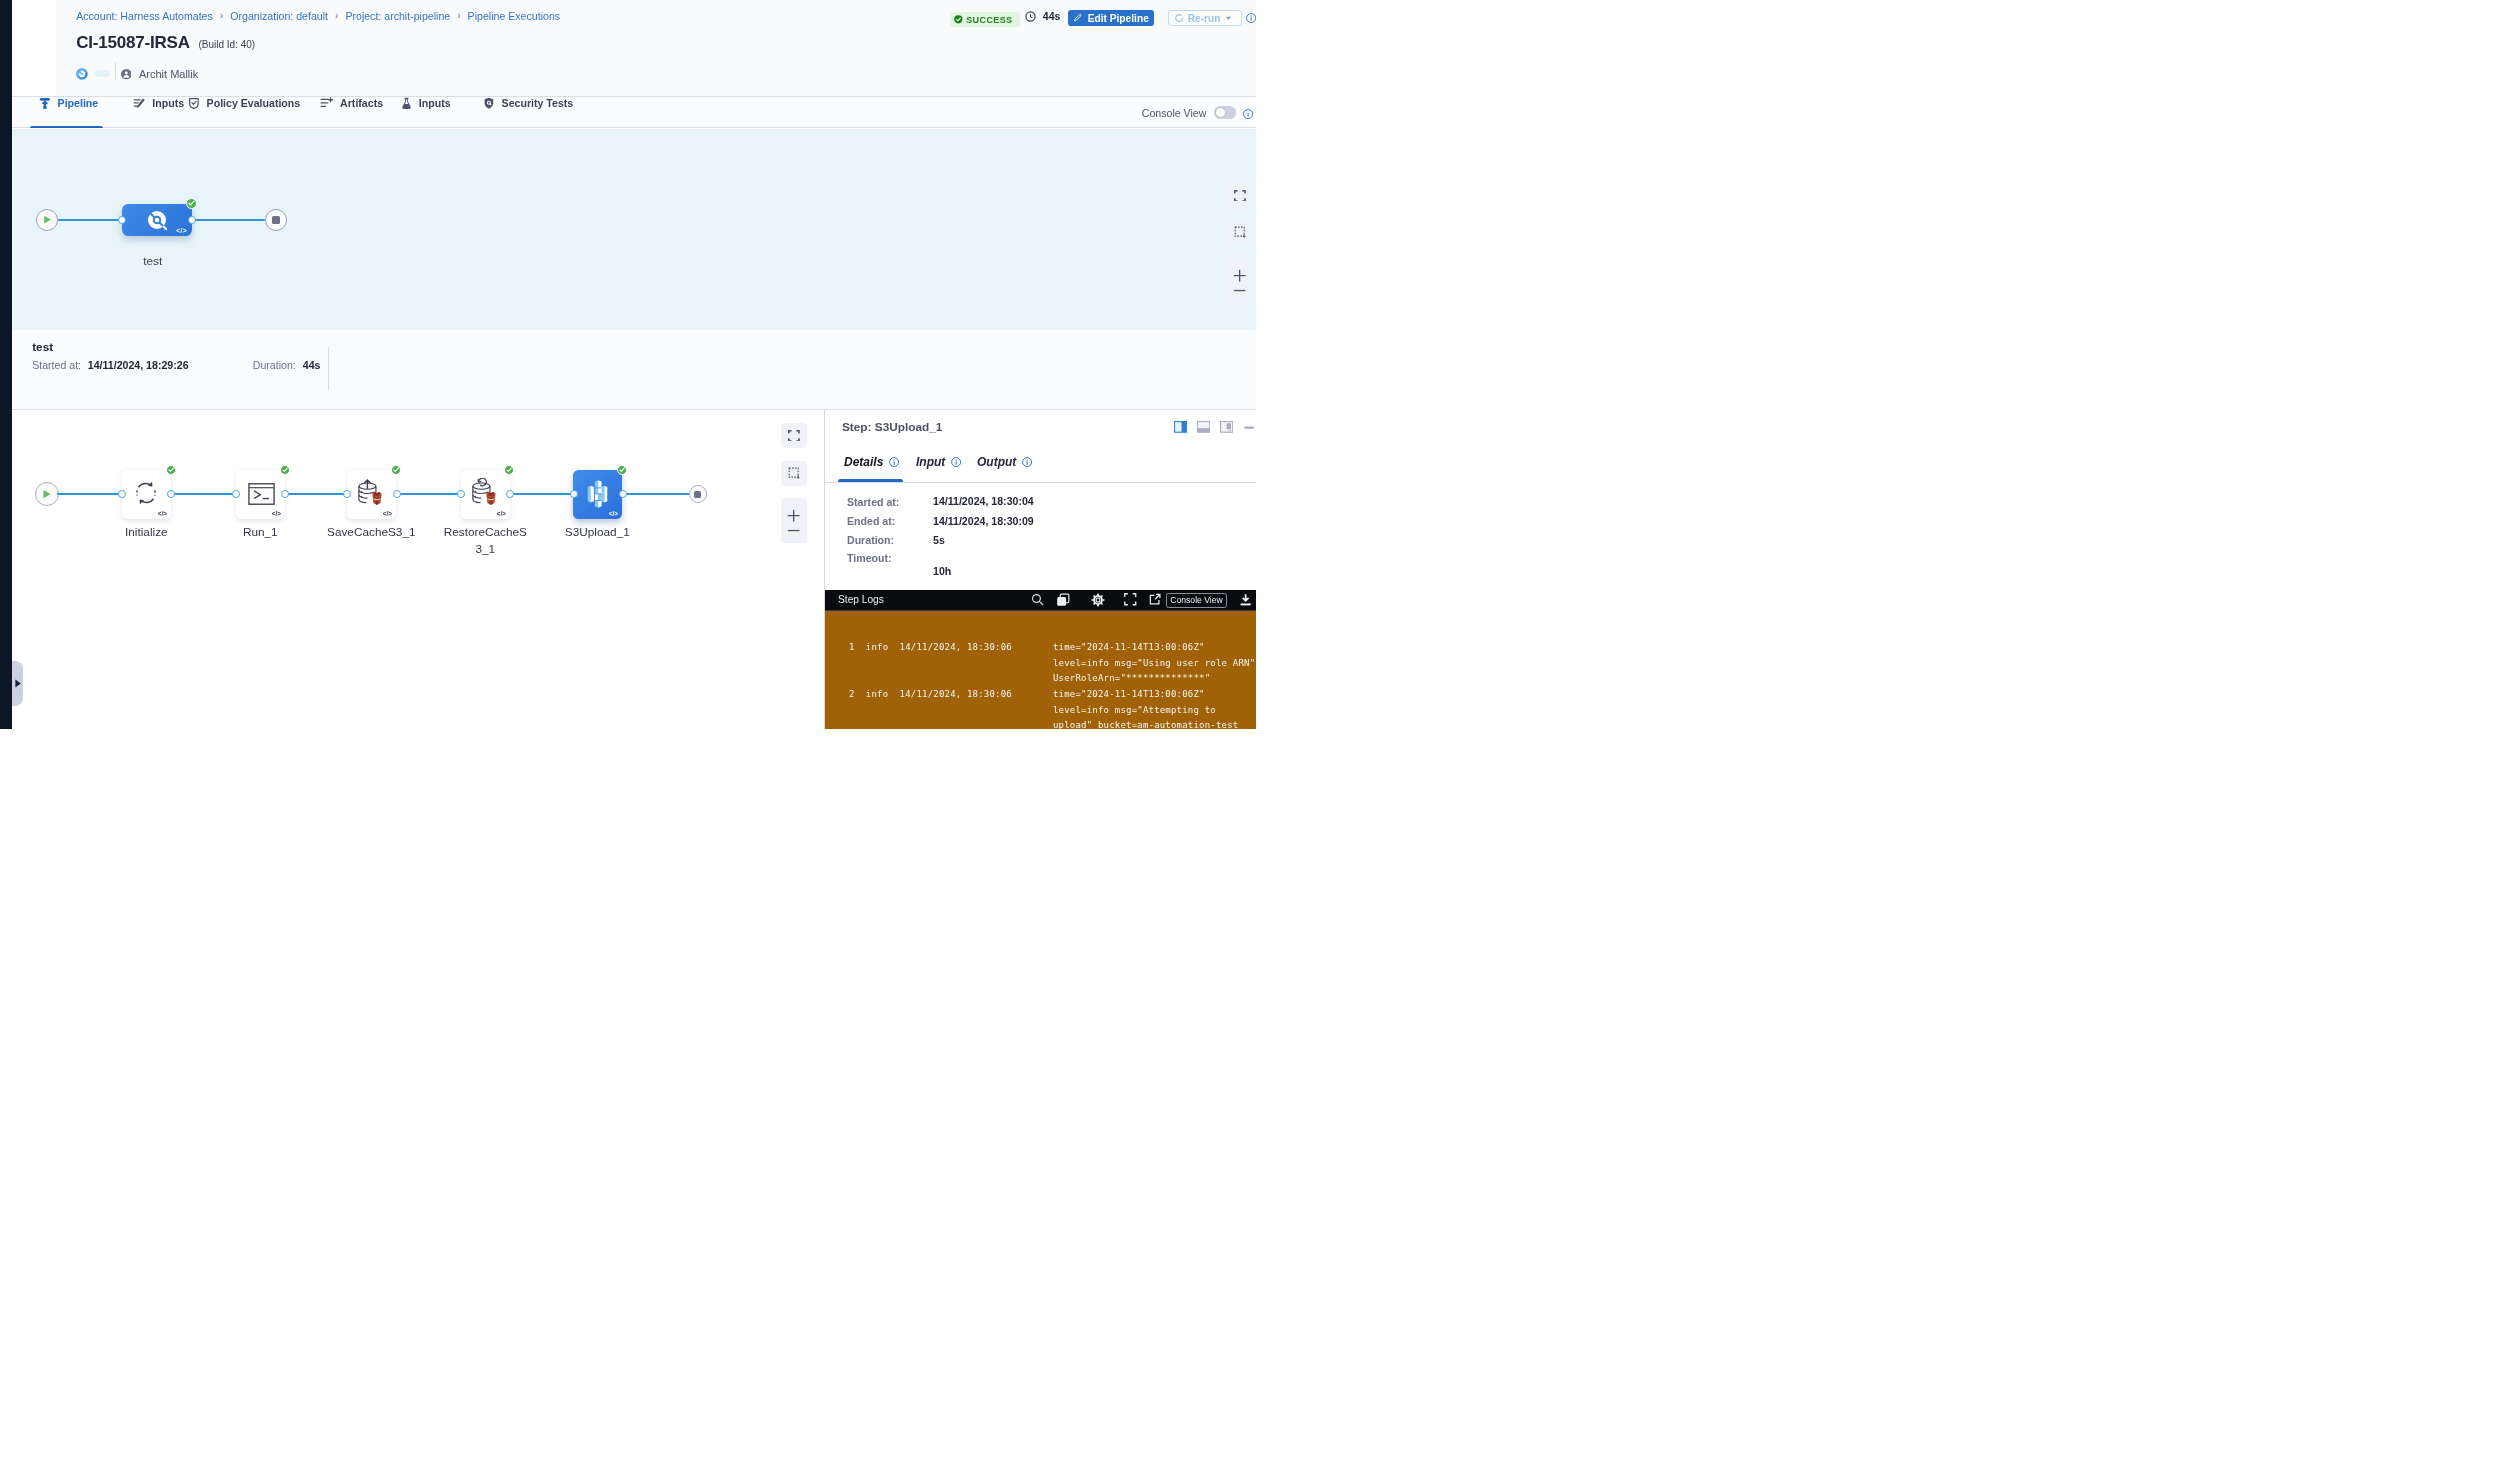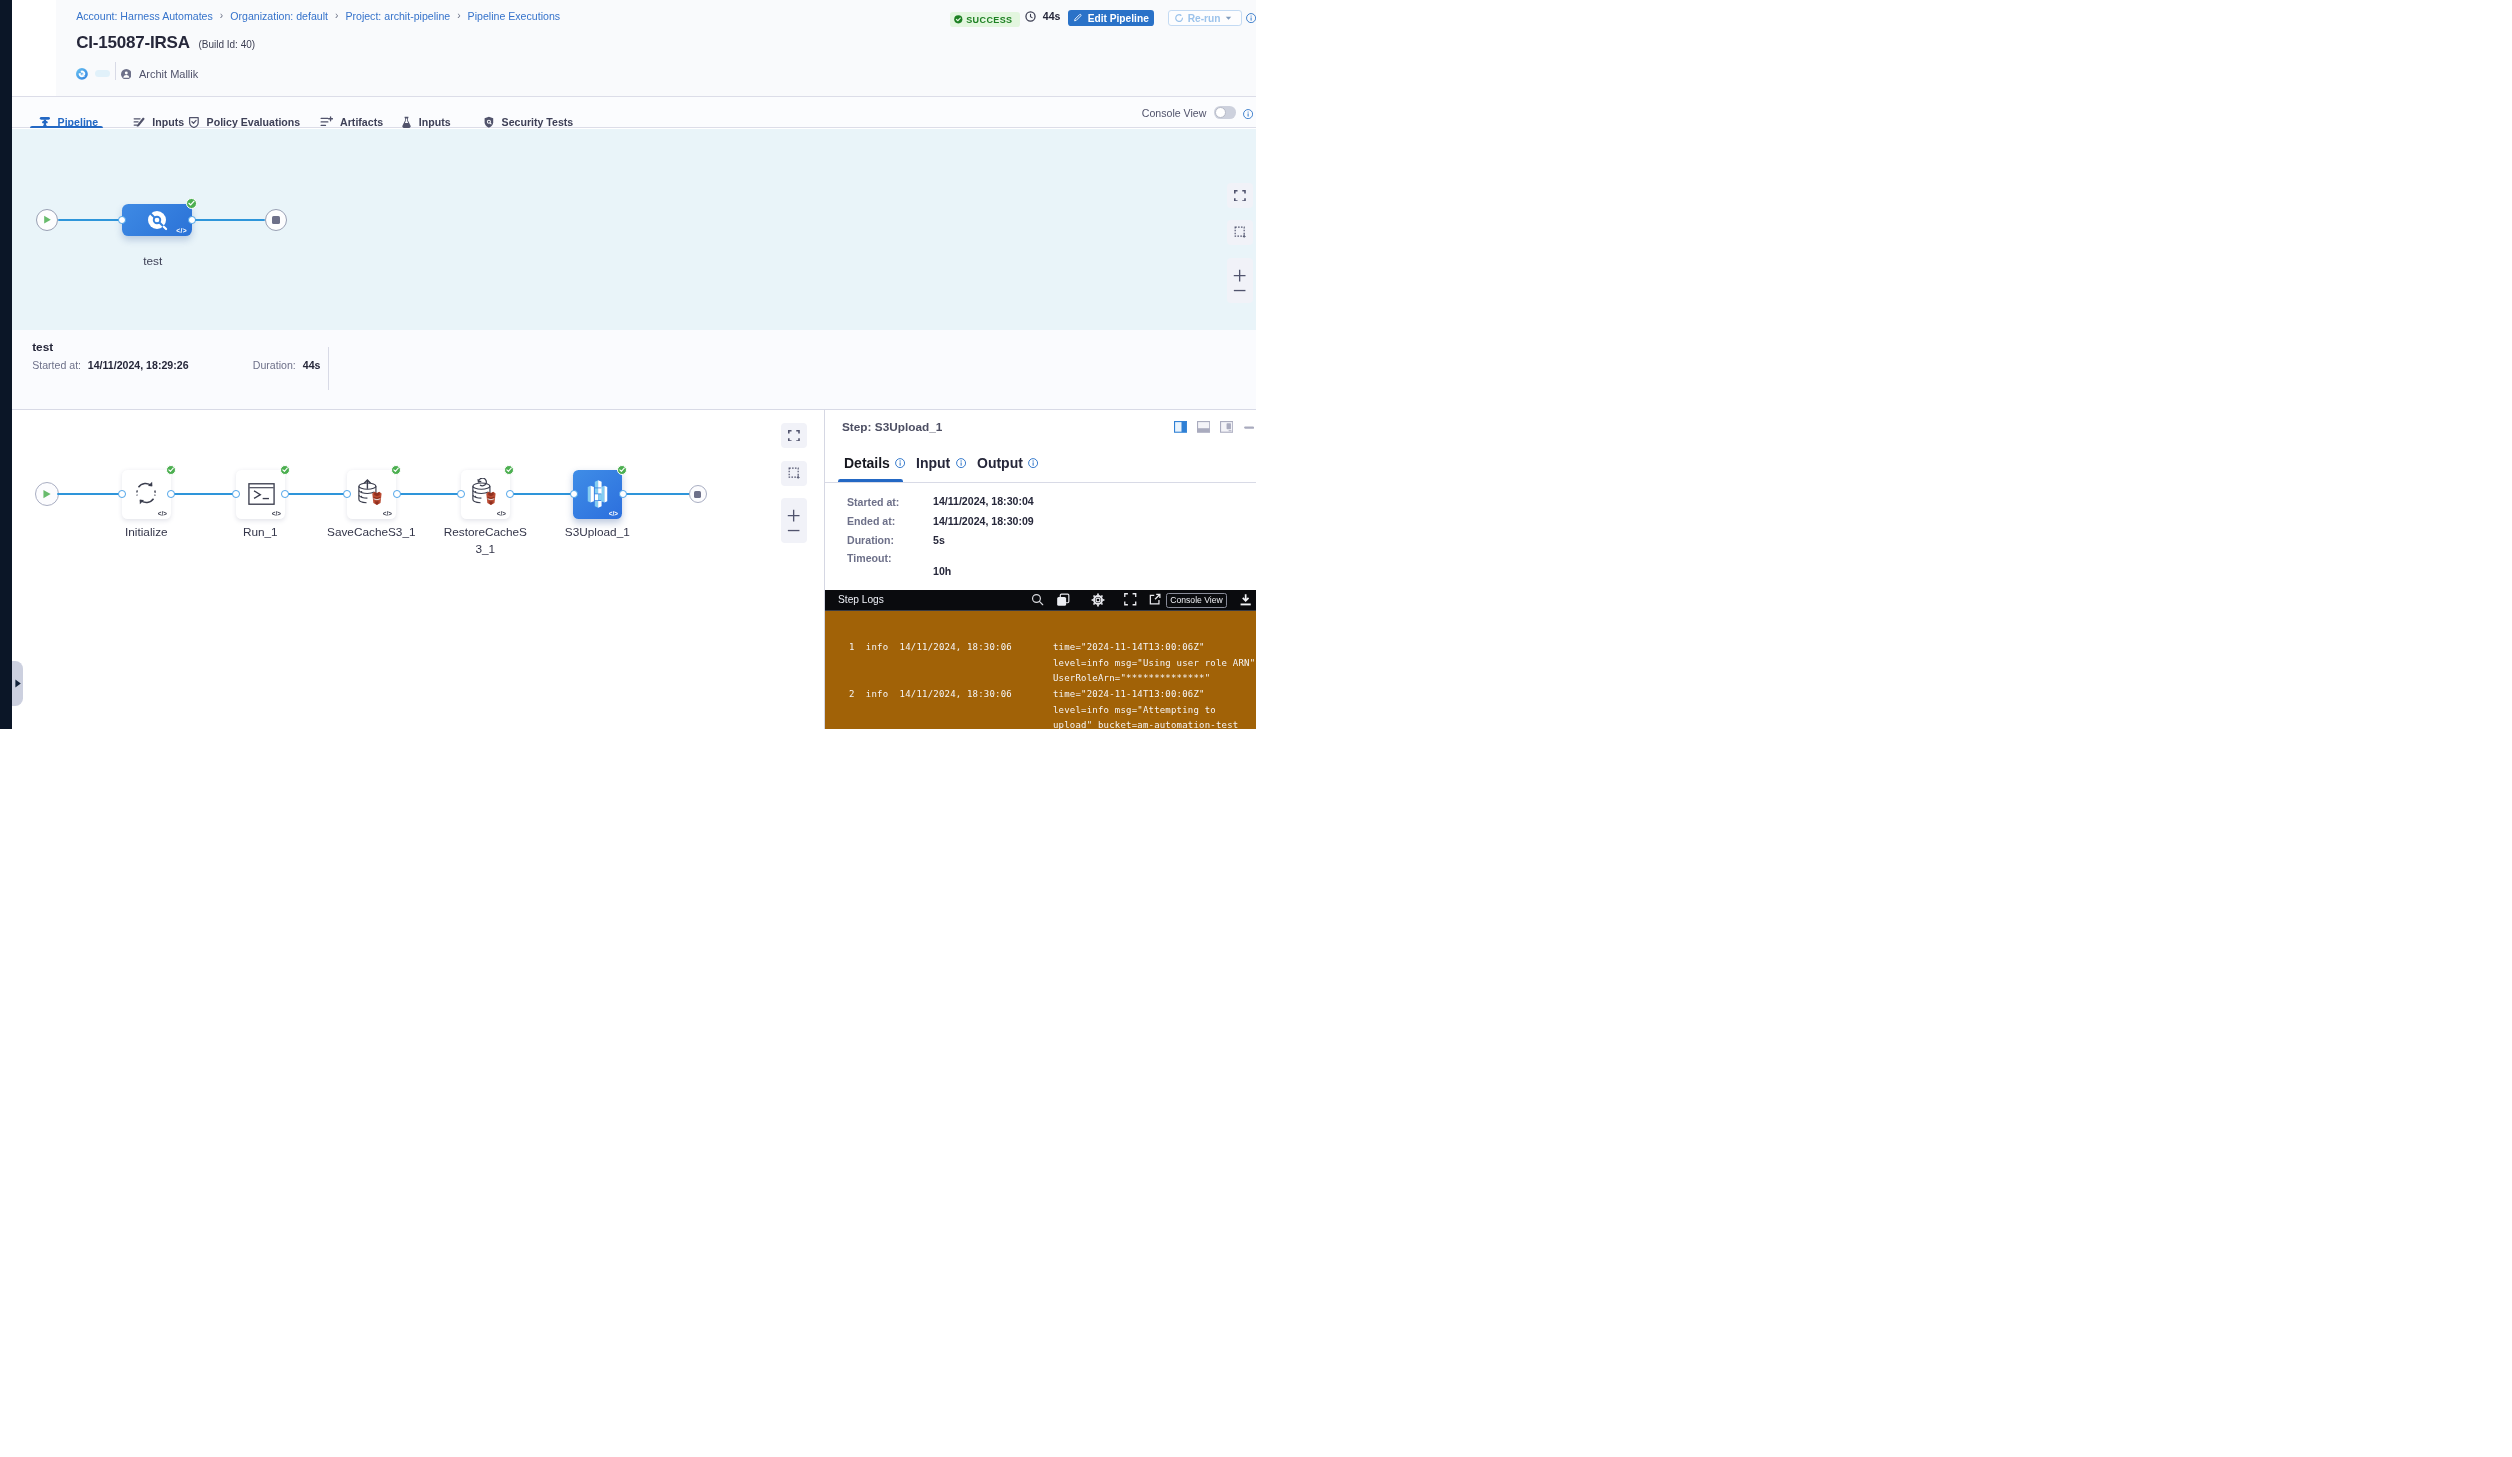--- a/index.html
+++ b/index.html
@@ -36,21 +36,21 @@
   #edit-btn svg { margin-right:5.5px; }
   #rerun-btn { left:1112px; top:10.2px; width:74px; height:16px; background:#fdfdfe; border:0.8px solid #c3daf3; border-radius:3.1px;
     color:#9cc3eb; font-size:10.2px; font-weight:600; display:flex; align-items:center; justify-content:center; font-family:inherit; }
   #rerun-btn svg { margin-right:3.9px; }
   #rerun-caret { margin-left:4.7px; }
   #exec-info { left:1190px; top:13px; }
   #exec-kebab { left:1238px; top:11px; }
 
   
   #tabbar { left:11.8px; top:96px; width:1244px; height:32px; background:#fbfcfe; border-top:0.8px solid #dcdde8; border-bottom:0.8px solid #dcdde8; }
-  .tab { position:absolute; top:0; height:31px; display:flex; align-items:flex-end; }
+  .tab { position:absolute; top:0; height:31px; display:flex; align-items:flex-start; }
   .tab .lbl { font-size:10.6px; font-weight:600; color:#3e4057; margin-left:7px; }
   .tab.active .lbl { color:#2368c4; }
   #tab-underline { left:18px; top:29px; width:73px; height:2.4px; background:#2368c4; border-radius:2.4px 2.4px 0 0; }
   #console-view { right:19.6px; top:0; height:31px; display:flex; align-items:center; }
   #console-view .lbl { font-size:10.6px; color:#51536b; }
   #cv-toggle { width:22px; height:12.5px; background:#cdd1dd; border-radius:6.3px; margin-left:7.8px; position:relative; }
   #cv-toggle .knob { position:absolute; left:0.8px; top:0.8px; width:11px; height:11px; background:#fff; border:0.8px solid #b6bac7; border-radius:50%; }
   #cv-info { position:absolute; right:2.7px; top:11.8px; }
 
   
@@ -76,21 +76,21 @@
   #step-canvas { left:11.8px; top:409px; width:812px; height:320px; background:#fff;
     background-image:radial-gradient(#d7daea 0.6px, transparent 0.6px); background-size:15.7px 15.7px; background-position:5.5px 8.6px;
     border-top:0.8px solid #d8dae6; }
   .step-card { position:absolute; width:49px; height:49px; background:#fff; border-radius:5.5px; box-shadow:0 1.6px 4.7px rgba(90,95,130,0.16); }
   .step-card .code { position:absolute; right:3.9px; bottom:2.4px; color:#3a3d4d; font-size:6.3px; font-weight:600; }
   .step-label { position:absolute; text-align:center; font-size:11.8px; color:#34364a; line-height:16.5px; }
 
   #step-panel { left:824px; top:409px; width:433px; height:320px; background:#fff; border-left:0.8px solid #d5d7e3; border-top:0.8px solid #d8dae6; }
   #panel-title { position:absolute; left:17px; top:10.2px; font-size:11.8px; font-weight:600; color:#4d4f63; }
   .ptab { position:absolute; top:45px; display:flex; align-items:center; }
-  .ptab .lbl { font-size:14px; font-weight:600; color:#26273a; }
+  .ptab .lbl { font-size:12px; font-weight:600; color:#26273a;font-style:italic; }
   .ptab.active .lbl { font-weight:700; color:#16171f; }
   .ptab svg { margin-left:5.5px; }
   #ptab-underline { position:absolute; left:12.5px; top:69px; width:65px; height:2.7px; background:#2368c4; border-radius:2.4px 2.4px 0 0; }
   #ptab-rule { position:absolute; left:0; top:72px; width:433px; height:0.8px; background:#d8dae6; }
   .drow-lab { position:absolute; left:22px; font-size:10.6px; font-weight:700; color:#6d7089; }
   .drow-val { position:absolute; left:108px; font-size:10.6px; font-weight:700; color:#26273a; }
 
   
   #loghead { position:absolute; left:0; top:180px; width:433px; height:21px; background:#0a0b0e; border-bottom:0.8px solid #3a3b42; }
   #loghead .title { position:absolute; left:13px; top:3.9px; font-size:10.2px; color:#eef0f6; }

